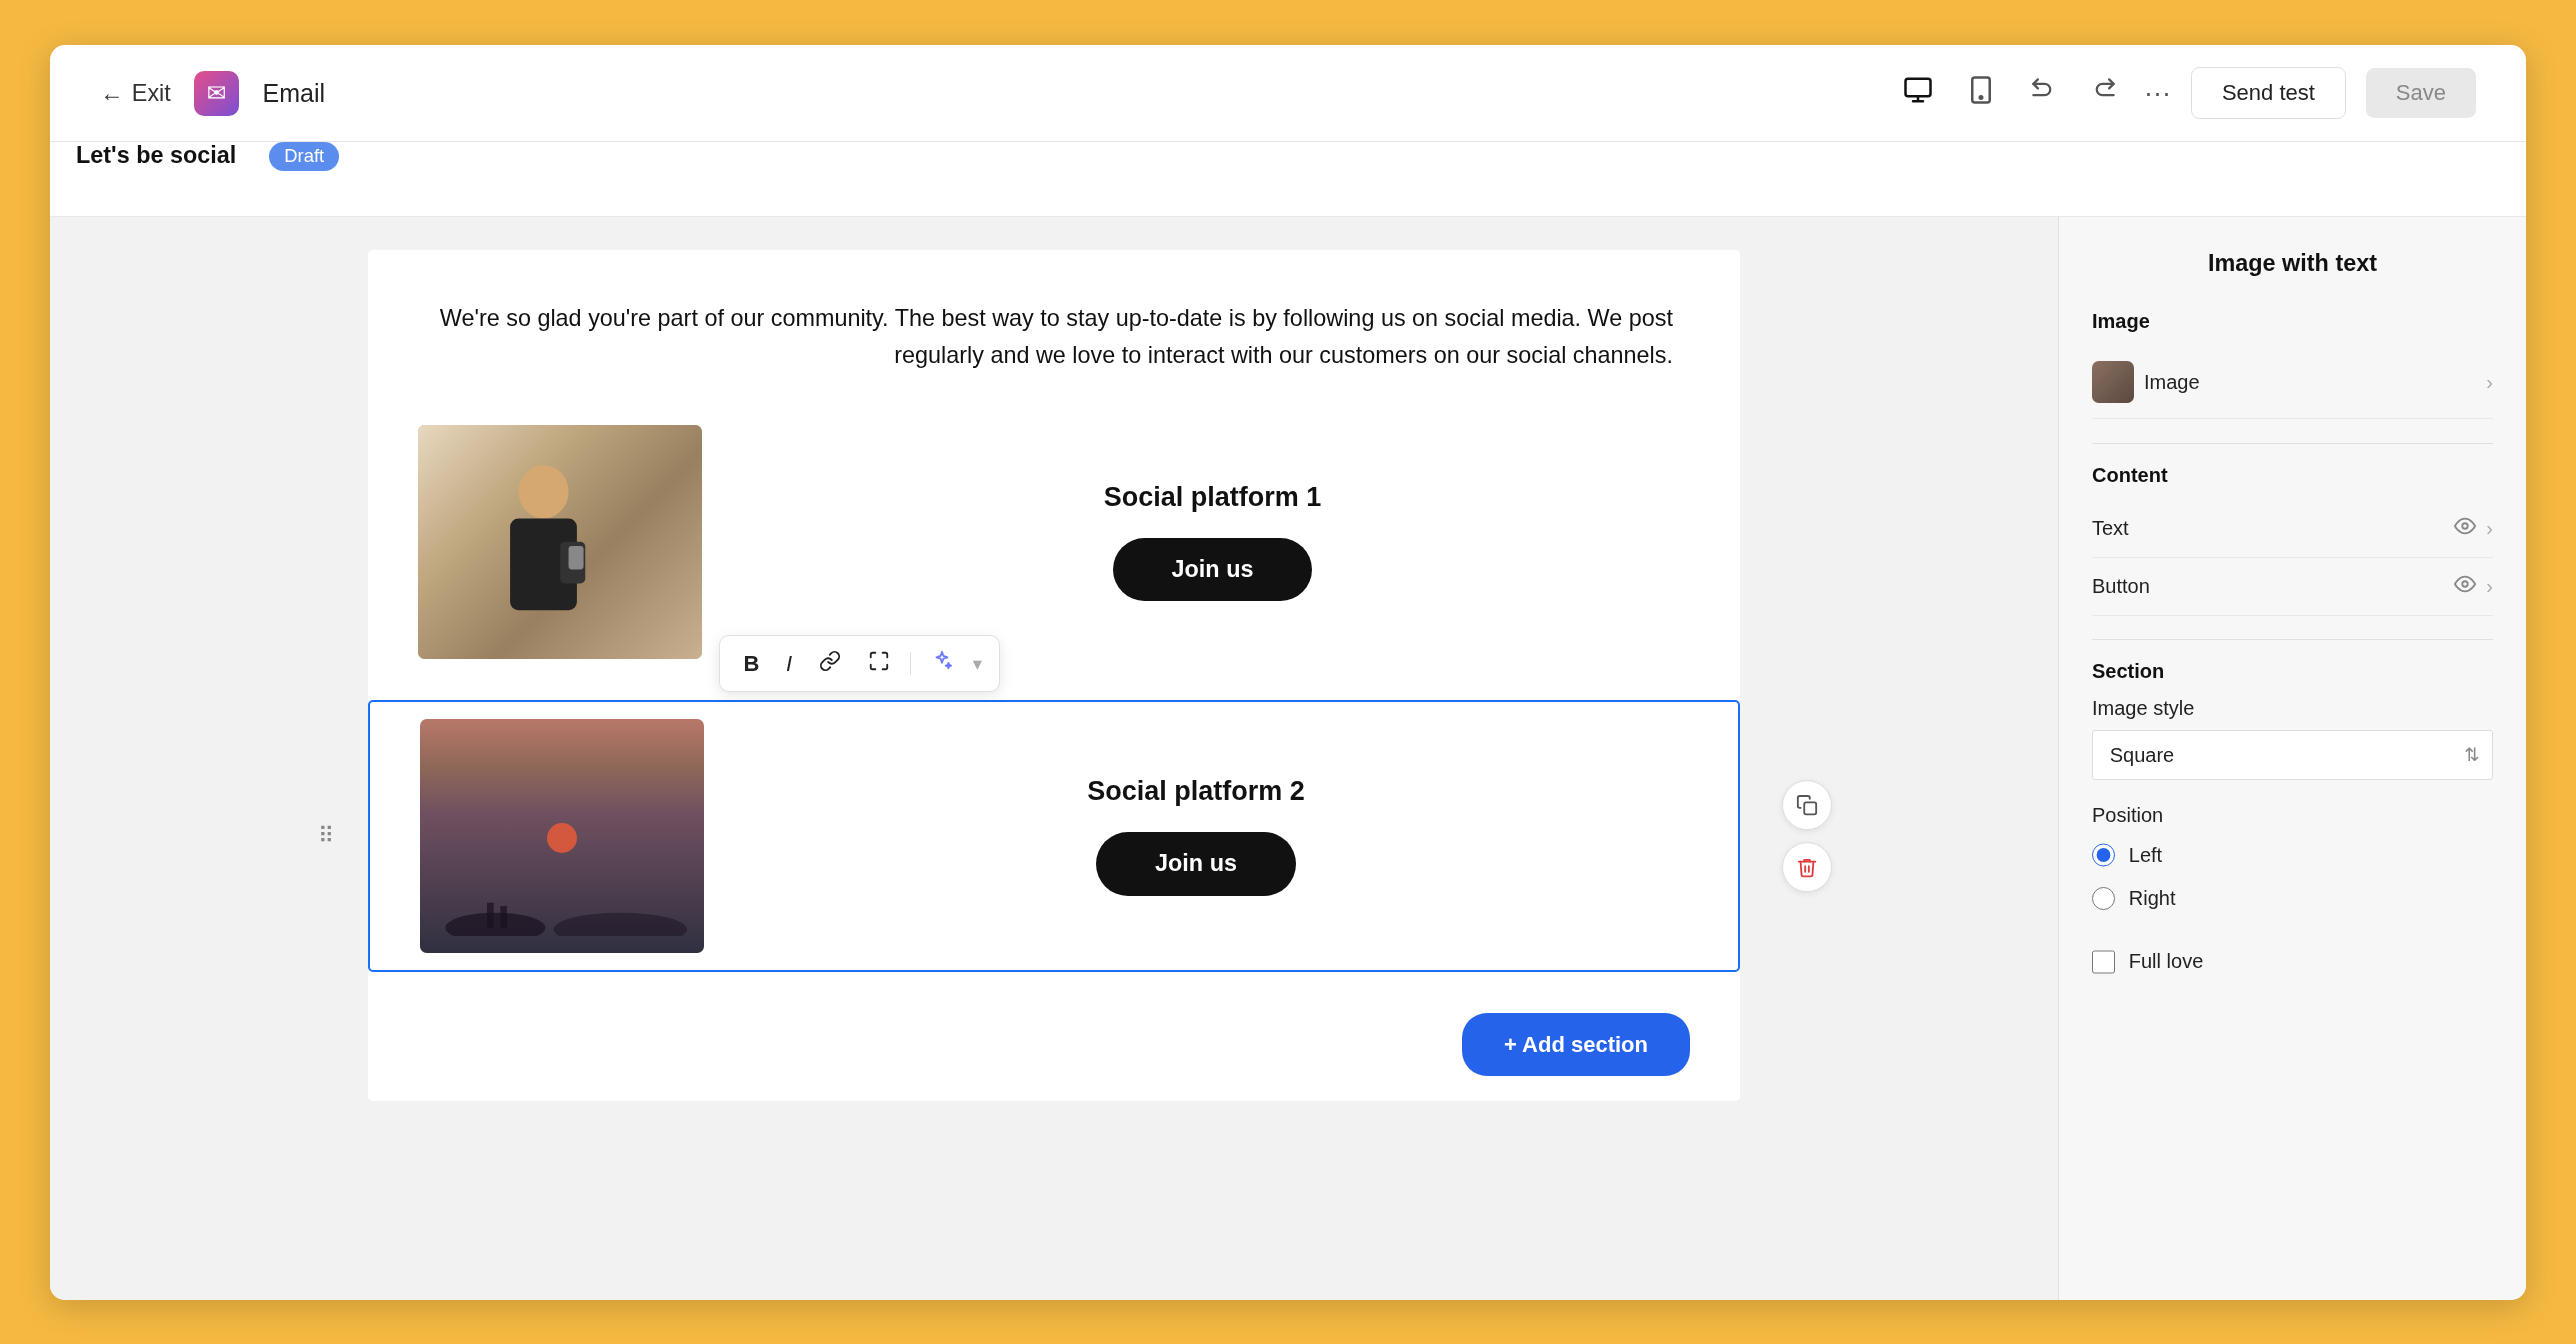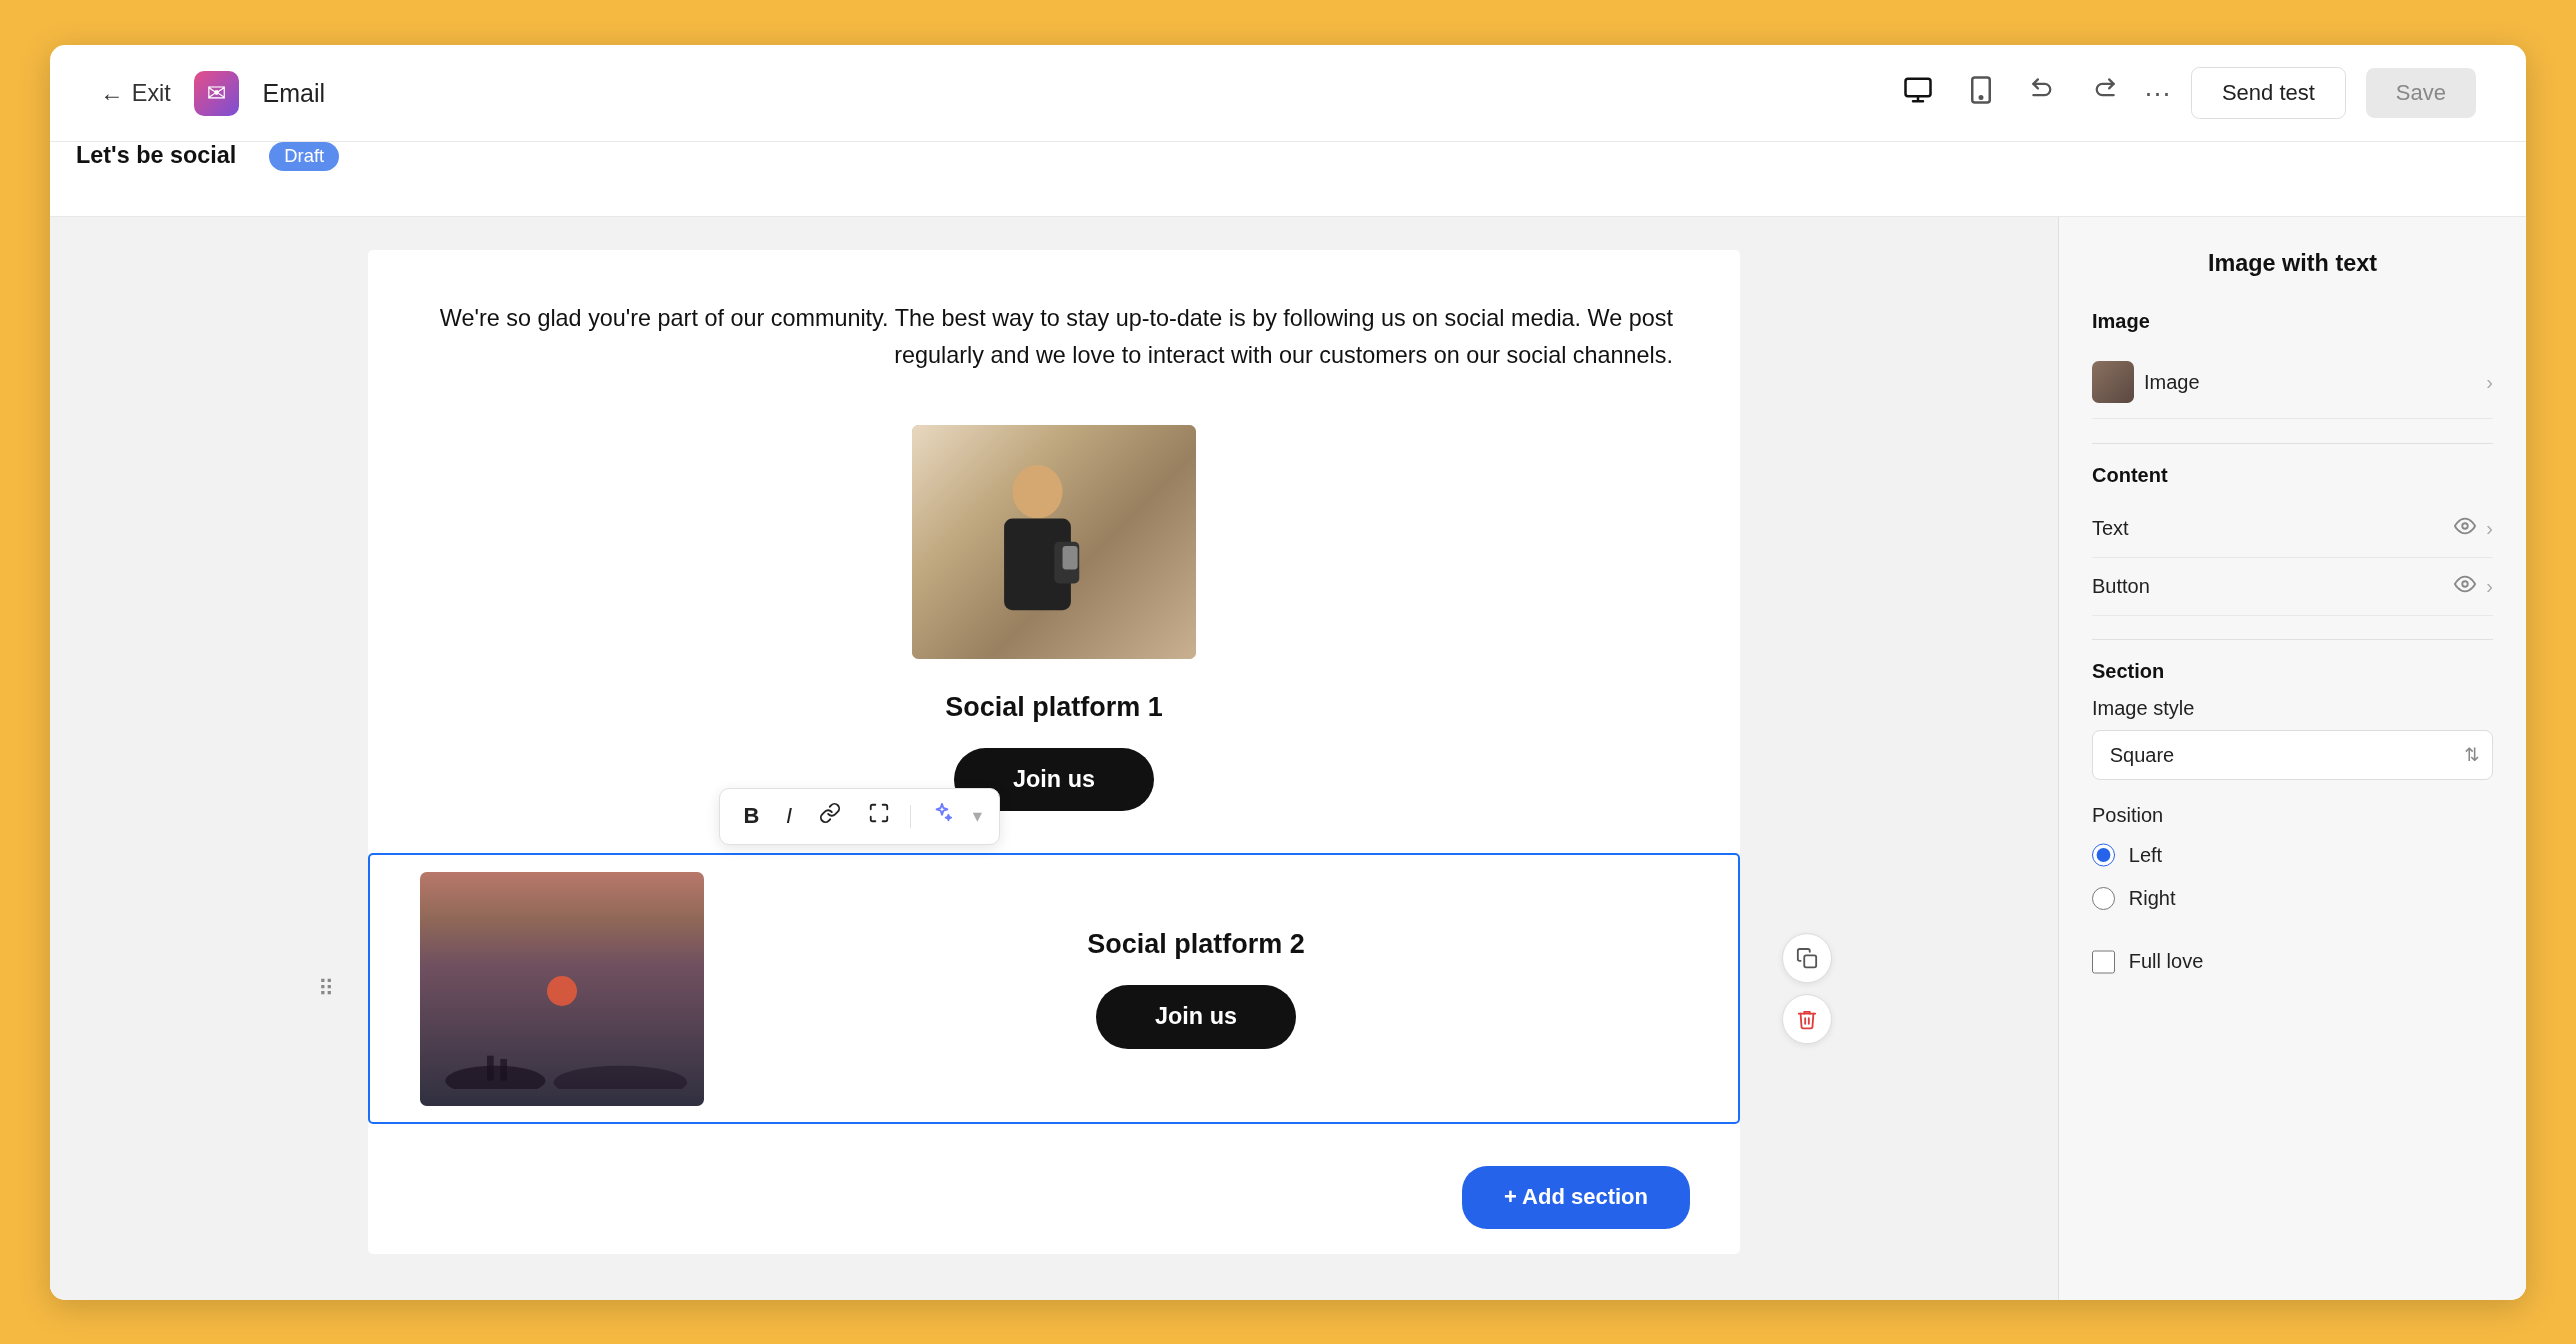--- a/index.html
+++ b/index.html
@@ -156,21 +156,20 @@
       font-size: 23.4px;
       line-height: 1.6;
     }
     
     .social-section-1 {
       display: flex;
       align-items: center;
       padding: 16.7px 50px;
       gap: 33px;
       position: relative;
-      flex-direction: column;
     }
     .social-content-1 {
       flex: 1;
       display: flex;
       flex-direction: column;
       align-items: center;
       gap: 25px;
     }
     .platform-title {
       font-size: 27px;
@@ -365,21 +364,21 @@
       margin-bottom: 23.4px;
     }
     .select-wrapper {
       position: relative;
       margin-top: 10px;
     }
     .style-select {
       width: 100%;
       padding: 13.4px 16.7px;
       border: 1.3px solid #ddd;
-      border-radius: 8px;
+      border-radius: 3px;
       font-size: 20px;
       background: #fff;
       color: #222;
       appearance: none;
       cursor: pointer;
     }
     .select-arrow {
       position: absolute;
       right: 13.4px;
       top: 50%;

